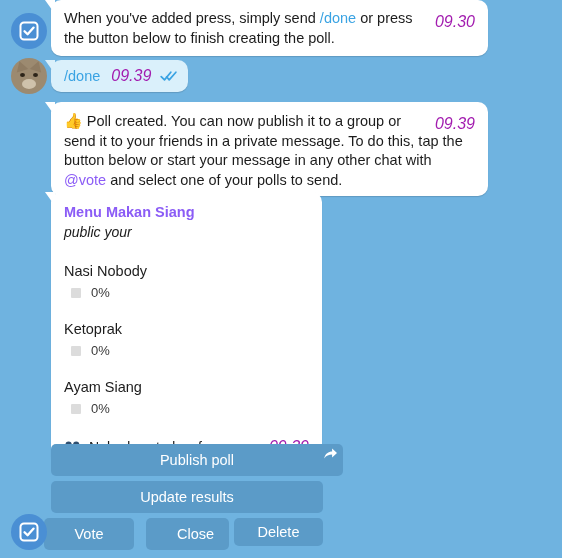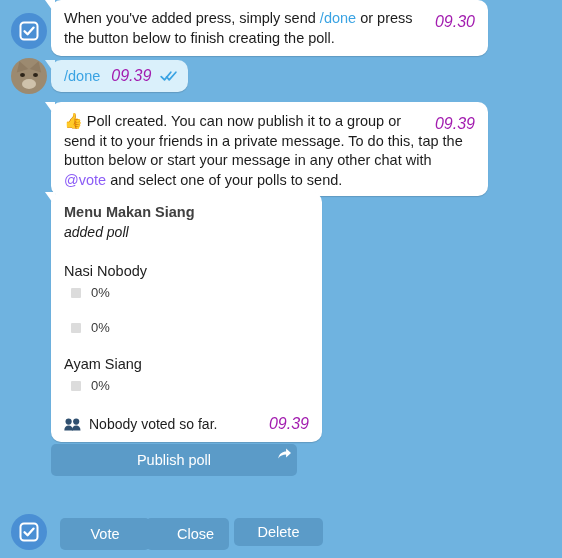--- a/index.html
+++ b/index.html
@@ -179,21 +179,21 @@
     left: -6px;
     top: 0px;
     width: 10px;
     height: 14px;
     background: #ffffff;
     clip-path: polygon(100% 0, 100% 100%, 0 0);
   }
   .poll-title {
     font-size: 14.5px;
     font-weight: bold;
-    color: #404040;
+    color: #8b5cf6;
     line-height: 19px;
   }
   .poll-subtitle {
     font-size: 14px;
     font-style: italic;
     color: #1c1c1c;
     line-height: 19px;
     margin-top: 1px;
   }
   .poll-option {
@@ -245,36 +245,36 @@
     display: flex;
     align-items: center;
     justify-content: center;
     box-sizing: border-box;
     cursor: pointer;
     user-select: none;
   }
   #btn-publish {
     left: 51px;
     top: 444px;
-    width: 246px;
+    width: 292px;
     height: 32px;
   }
   #btn-publish .share-ico {
     position: absolute;
     right: 5px;
     top: 3px;
   }
   #btn-update {
     left: 51px;
     top: 481px;
     width: 272px;
     height: 32px;
   }
   #btn-vote {
-    left: 60px;
+    left: 44px;
     top: 518px;
     width: 90px;
     height: 32px;
   }
   #btn-close {
     left: 146px;
     top: 518px;
     width: 83px;
     height: 32px;
     padding-left: 16px;
@@ -328,31 +328,32 @@
   </div>
 
   <div class="bubble in" id="msg-created">
     <div class="bubble-text">
       <span class="time time-inline">09.39</span><span class="emoji">👍</span><span> Poll created. You can now publish it to a group or send it to your friends in a private message. To do this, tap the button below or start your message in any other chat with </span><span class="mention-link">@vote</span><span> and select one of your polls to send.</span>
     </div>
   </div>
 
   <div id="poll-card">
     <div class="poll-title">Menu Makan Siang</div>
-    <div class="poll-subtitle">added poll</div>
+    <div class="poll-subtitle">public your</div>
 
     <div class="poll-option">
       <div class="poll-option-label">Nasi Nobody</div>
       <div class="poll-option-bar-row">
         <div class="poll-bar"></div>
         <div class="poll-pct">0%</div>
       </div>
     </div>
 
     <div class="poll-option">
+      <div class="poll-option-label">Ketoprak</div>
       <div class="poll-option-bar-row">
         <div class="poll-bar"></div>
         <div class="poll-pct">0%</div>
       </div>
     </div>
 
     <div class="poll-option">
       <div class="poll-option-label">Ayam Siang</div>
       <div class="poll-option-bar-row">
         <div class="poll-bar"></div>
@@ -376,20 +377,23 @@
 
   <div class="kb-btn" id="btn-publish">
     <span>Publish poll</span>
     <span class="share-ico">
       <svg width="15" height="13" viewBox="0 0 15 13">
         <path d="M1.2 11.6 C2.2 6.4 5.6 4.6 9.1 4.5 L9.1 1.6 L14 6.1 L9.1 10.4 L9.1 7.6 C5.9 7.6 3.2 8.6 1.2 11.6 Z" fill="#ffffff"></path>
       </svg>
     </span>
   </div>
 
+  <div class="kb-btn" id="btn-update">
+    <span>Update results</span>
+  </div>
 
   <div class="kb-btn" id="btn-vote">
     <span>Vote</span>
   </div>
 
   <div class="kb-btn" id="btn-close">
     <span>Close</span>
   </div>
 
   <div class="kb-btn" id="btn-delete">

